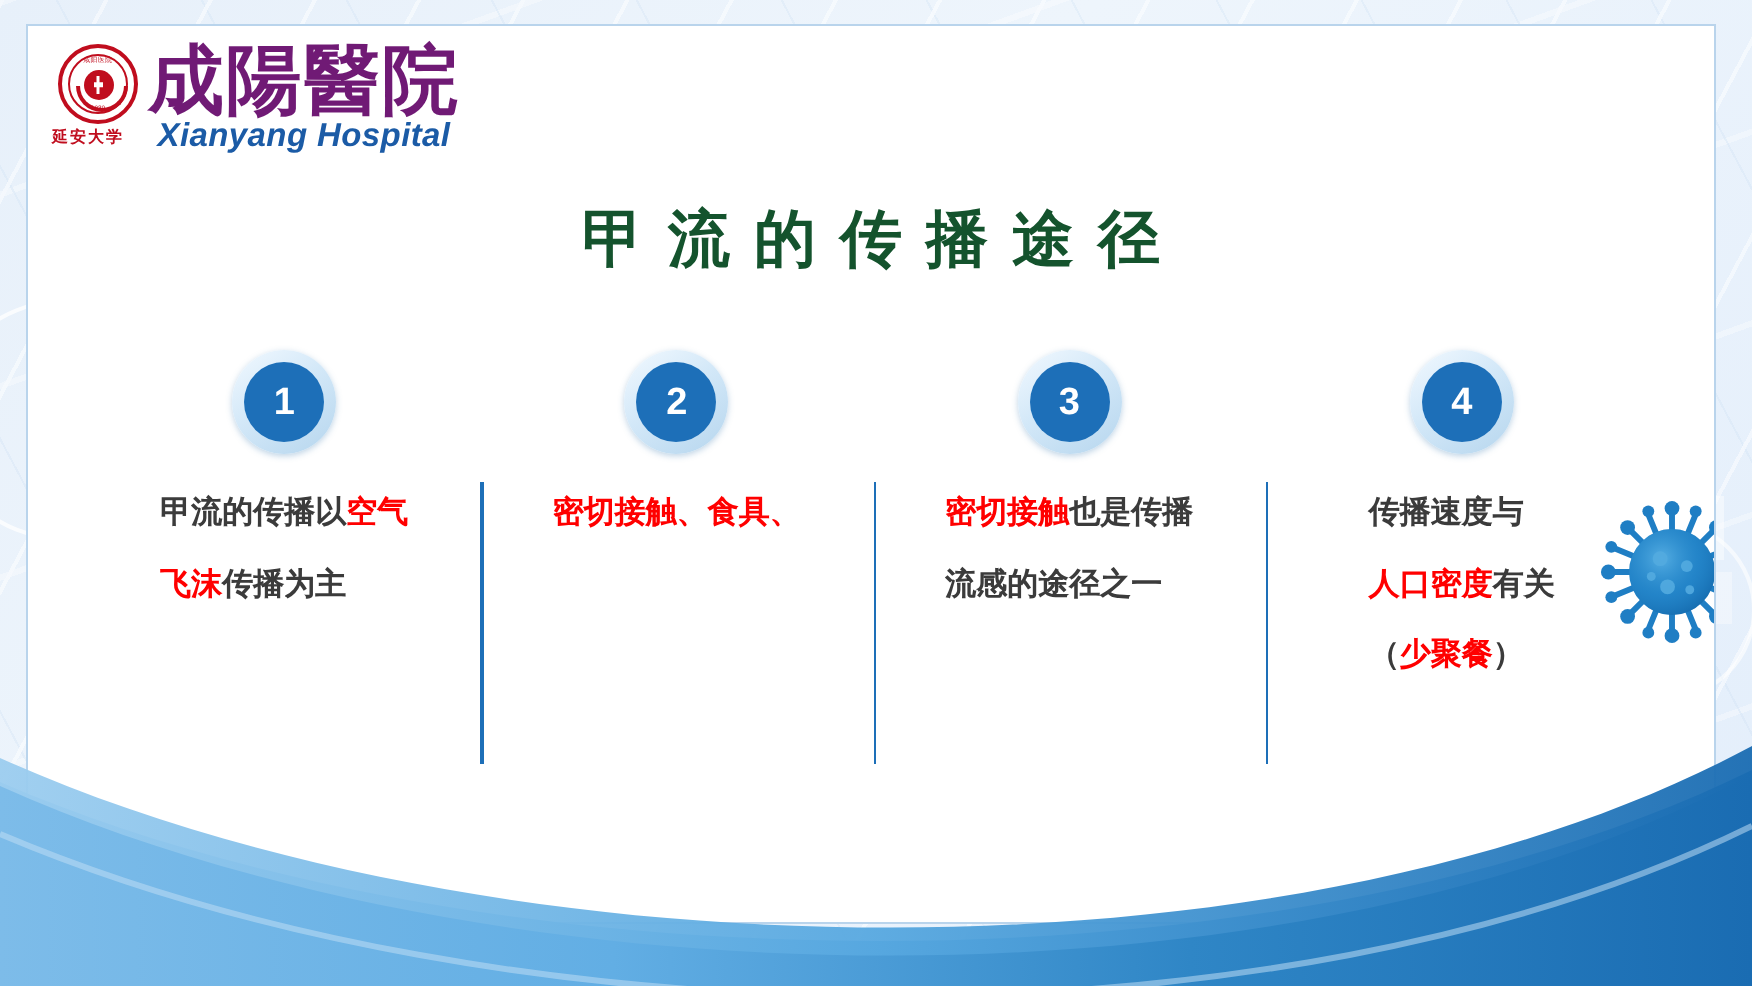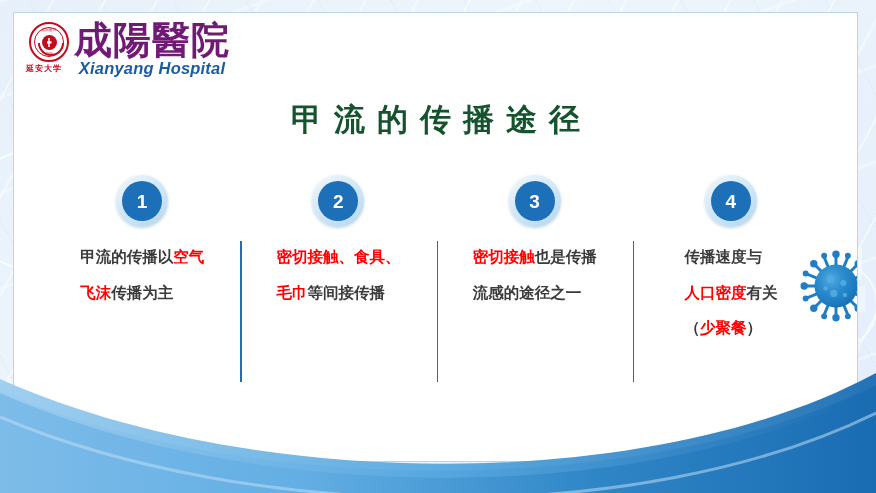--- a/index.html
+++ b/index.html
@@ -235,21 +235,20 @@
           </div>
         </div>
         <div class="column">
           <div class="divider"></div>
           <div class="badge-wrap">
             <div class="badge-ring"></div>
             <div class="badge">2</div>
           </div>
           <div class="col-text">
             <div class="col-line"><span class="hl">密切接触、食具、</span></div>
-            <div class="col-line"><span class="hl">毛巾</span><span>等间接传播</span></div>
           </div>
         </div>
         <div class="column">
           <div class="divider"></div>
           <div class="badge-wrap">
             <div class="badge-ring"></div>
             <div class="badge">3</div>
           </div>
           <div class="col-text">
             <div class="col-line"><span class="hl">密切接触</span><span>也是传播</span></div>

